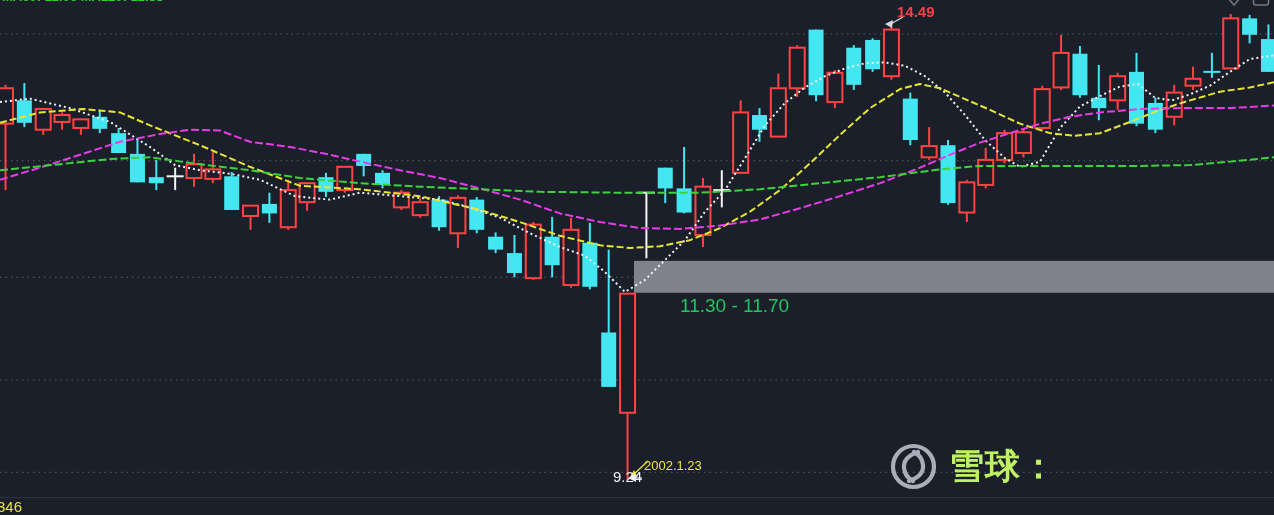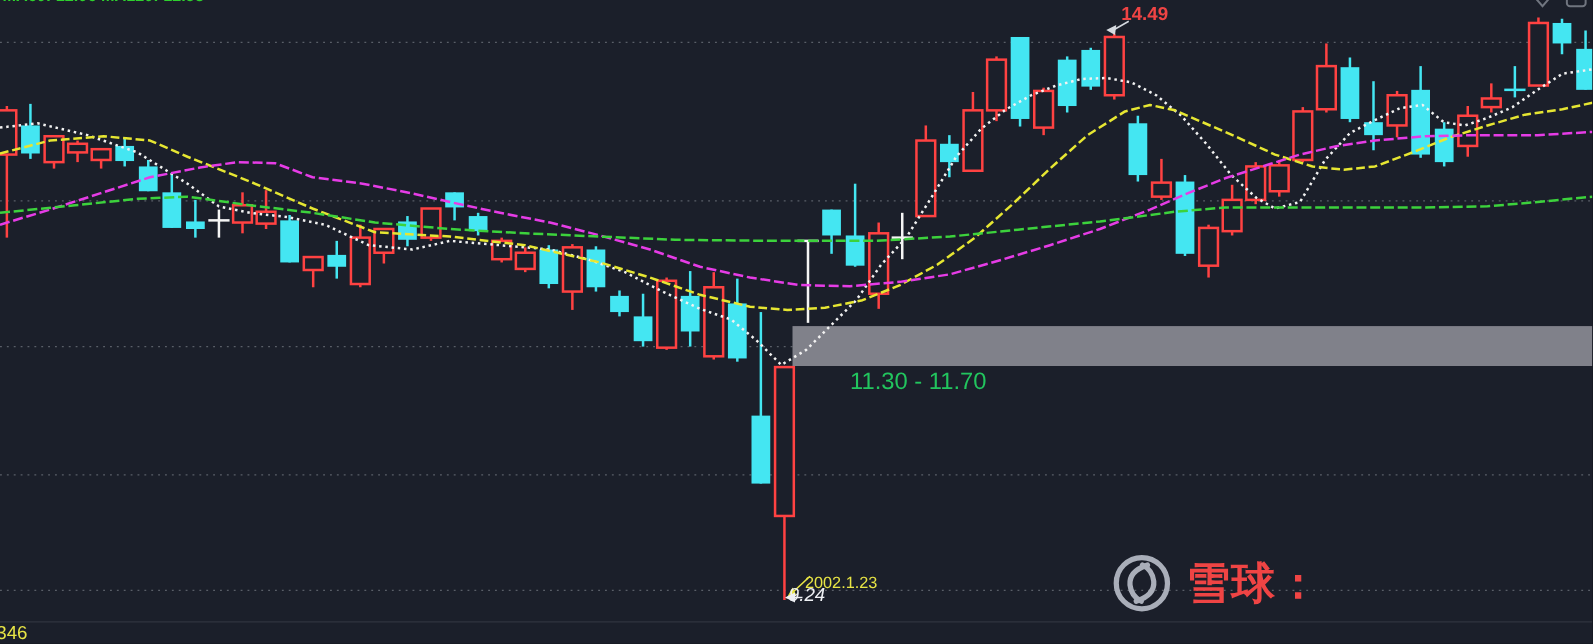--- a/index.html
+++ b/index.html
@@ -3,26 +3,26 @@
 <meta charset="utf-8">
 <style>
   html,body{margin:0;padding:0;background:#14171f;}
   .stage{position:relative;width:1274px;height:515px;background:#1b1f2a;overflow:hidden;
          font-family:"Liberation Sans",sans-serif;}
   svg.chart{position:absolute;left:0;top:0;}
   .lbl{position:absolute;white-space:nowrap;}
   .lbl-high{left:897px;top:3px;color:#ef4444;font-size:15px;font-weight:bold;}
   .lbl-range{left:638px;top:295px;color:#22c55e;font-size:19px;margin-left:42px;}
   .lbl-date{left:644px;top:446px;color:#e8e545;font-size:13px;margin-top:12px;}
-  .lbl-low{left:631px;top:468px;color:#eef0f4;font-size:15px;font-style:italic;}
+  .lbl-low{left:613px;top:468px;color:#eef0f4;font-size:15px;}
   .lbl-axis{left:-3px;top:498px;color:#e8e545;font-size:15px;}
   .lbl-clipped{left:2px;top:-10px;color:#2ed12e;font-size:13px;line-height:13px;font-weight:bold;}
   .divider{position:absolute;left:0;top:497px;width:1274px;height:1px;background:#30343f;}
   .watermark{position:absolute;left:890px;top:443px;display:flex;align-items:center;gap:12px;
-             color:#ef4444;font-size:35px;letter-spacing:1px;}
+             color:#bef264;font-size:35px;letter-spacing:1px;}
   .watermark .cjk{font-weight:600;}
   .topicons{position:absolute;right:4px;top:-6px;display:flex;gap:10px;color:#70757f;}
 </style>
 </head>
 <body>
 
 <div class="stage">
 
   <svg class="chart" id="chartsvg" width="1274" height="515" viewBox="0 0 1274 515">
       <line x1="0" x2="1274" y1="33.904" y2="33.904" stroke="#5a5f68" stroke-width="1" stroke-dasharray="1.5 4"></line>

